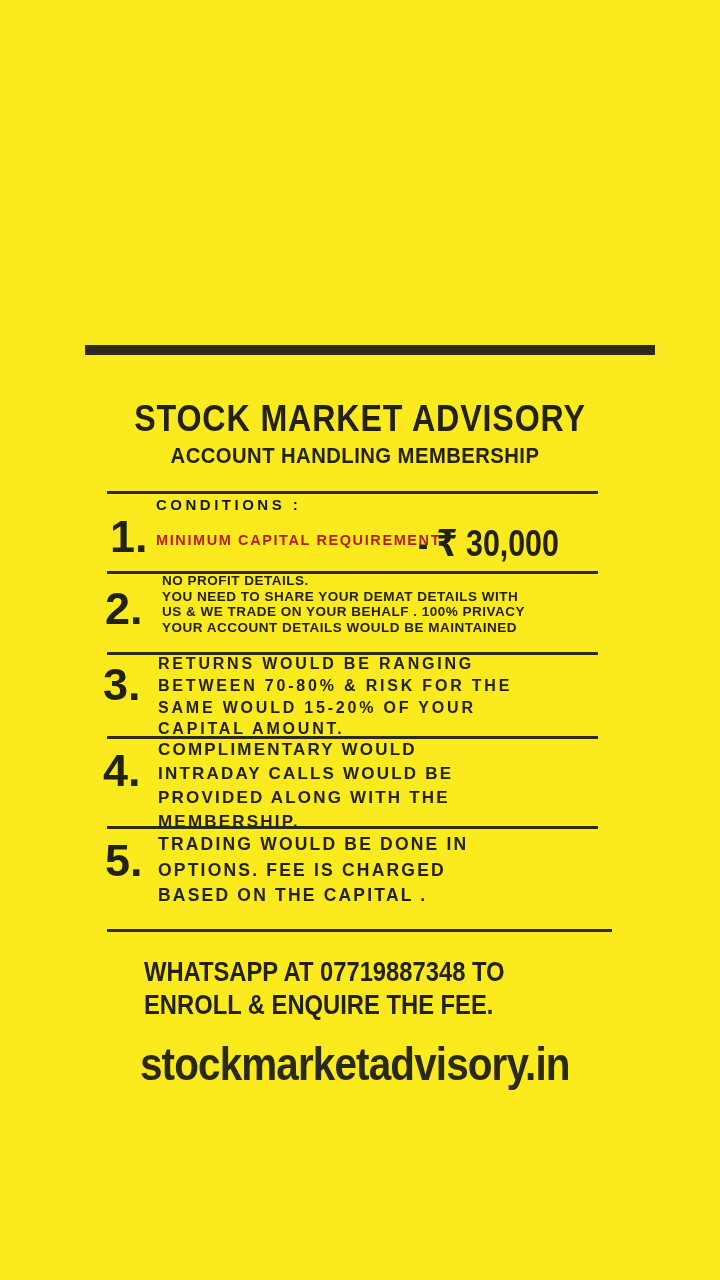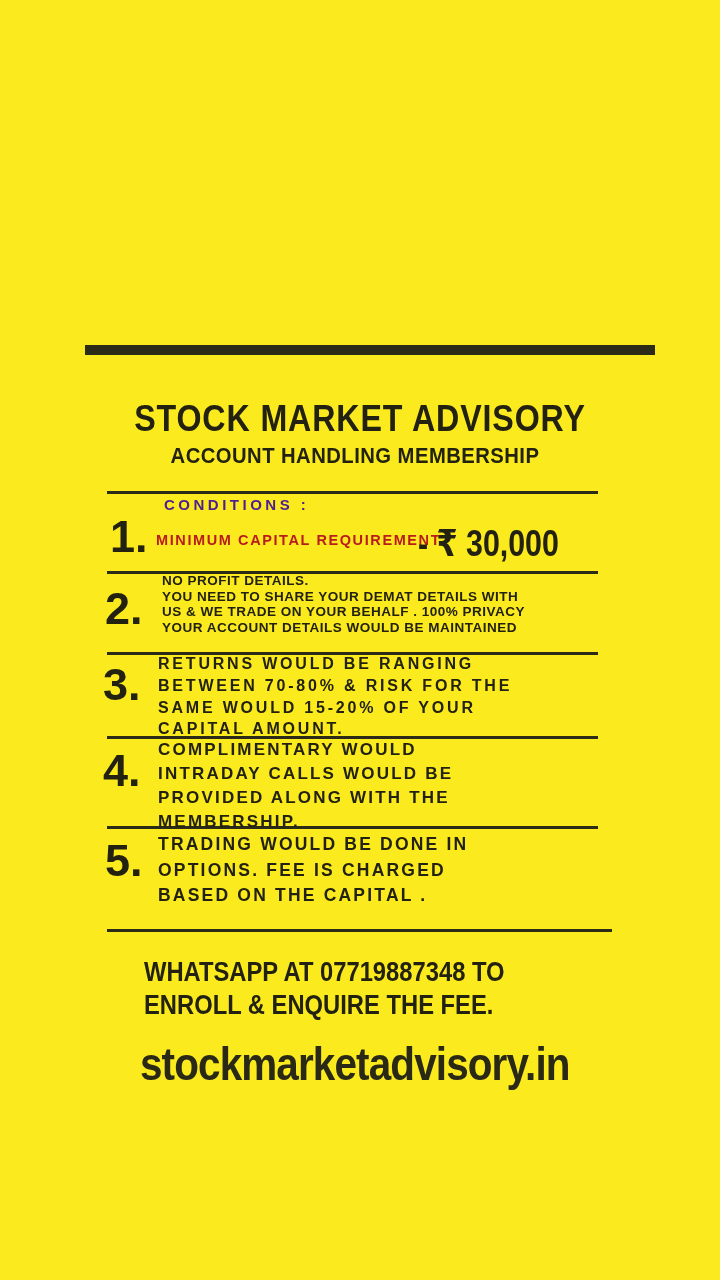--- a/index.html
+++ b/index.html
@@ -24,22 +24,22 @@
     position:absolute;left:0;top:443px;width:710px;margin:0;
     text-align:center;font-size:22px;font-weight:900;letter-spacing:0.5px;
     color:#232110;transform:scaleX(0.92);transform-origin:50% 50%;
     white-space:nowrap;
   }
   .rule{
     position:absolute;left:107px;width:491px;height:3px;background:#2c2b18;
   }
   .rule.last{width:505px;}
   .cond-label{
-    position:absolute;left:164px;top:496px;
-    font-size:15px;font-weight:800;letter-spacing:3.5px;color:#4c1d95;
+    position:absolute;left:156px;top:496px;
+    font-size:15px;font-weight:800;letter-spacing:3.5px;color:#0f172a;
     white-space:nowrap;
   }
   .num{
     position:absolute;font-size:45px;font-weight:900;color:#232110;
     line-height:1;white-space:nowrap;
   }
   .item1-label{
     position:absolute;left:156px;top:532px;
     font-size:14.5px;font-weight:700;letter-spacing:1.6px;color:#b91c1c;
     white-space:nowrap;

